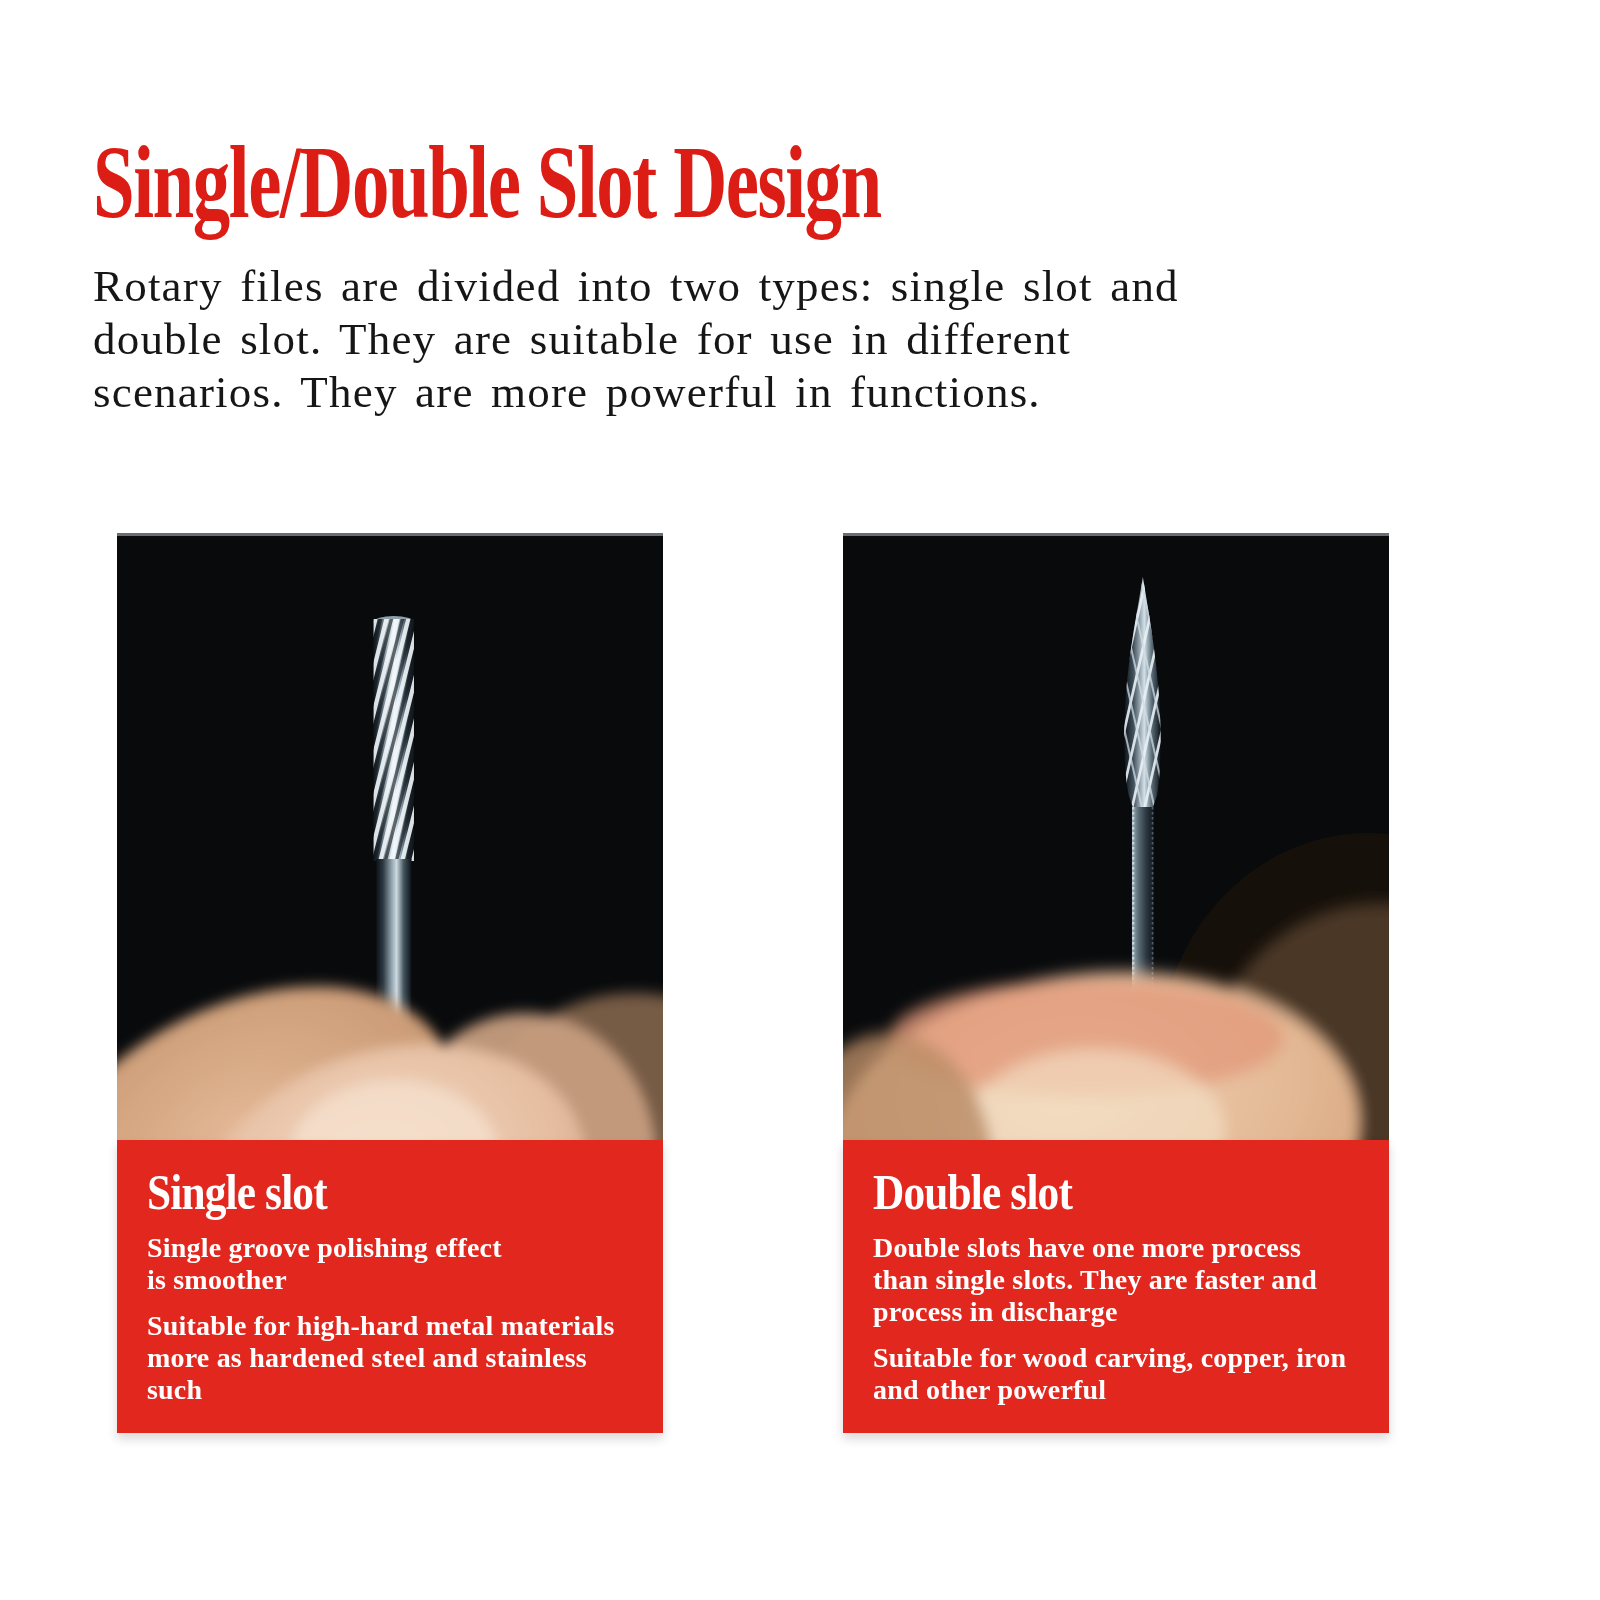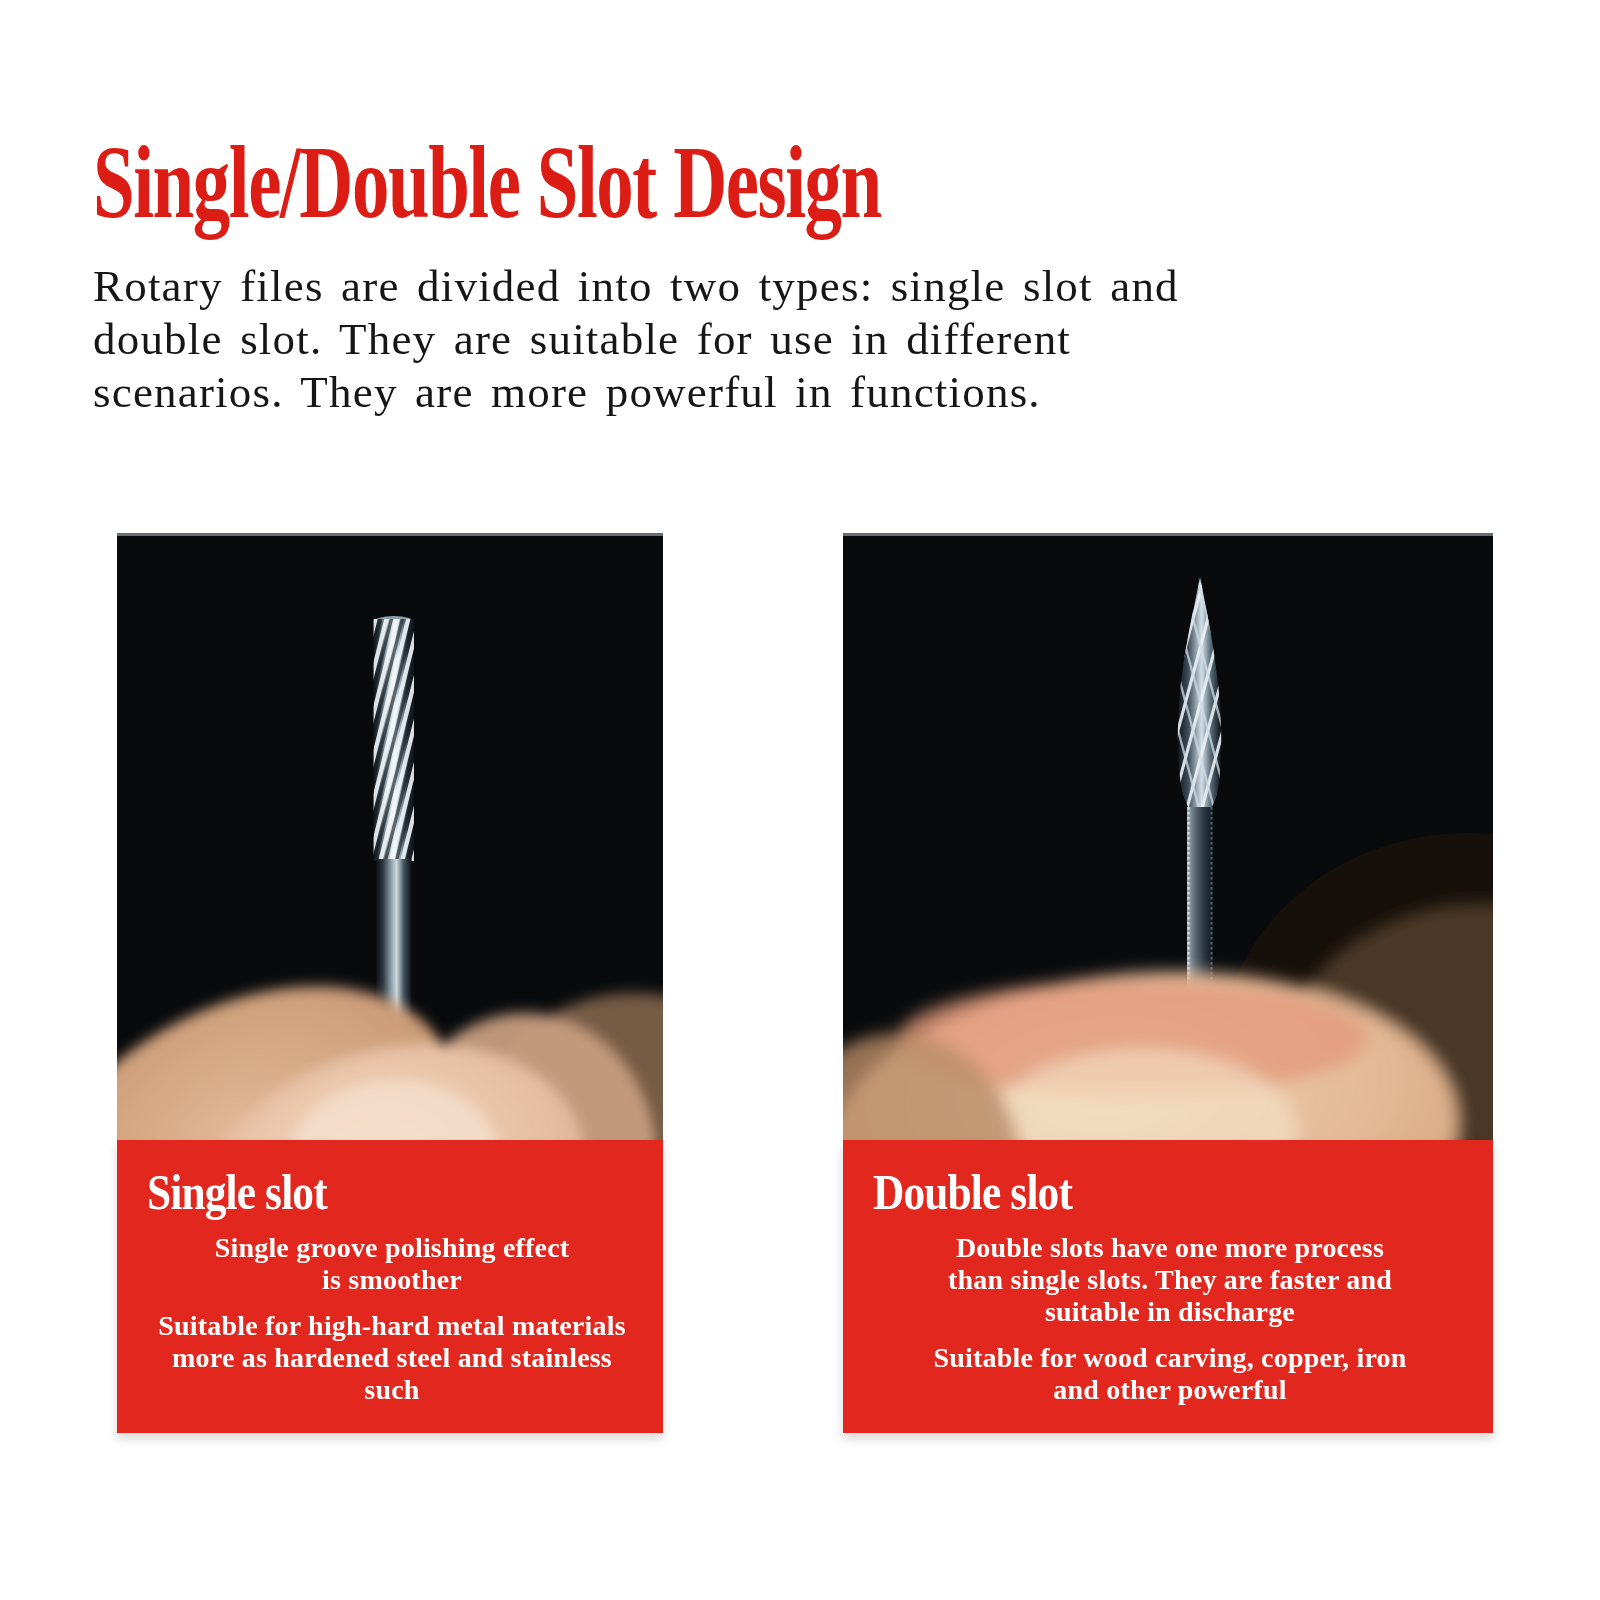--- a/index.html
+++ b/index.html
@@ -17,37 +17,37 @@
   
   .intro{
     position:absolute;left:93px;top:260px;
     color:#161616;font-size:45px;font-weight:400;
     letter-spacing:1.2px;word-spacing:5px;
   }
   .intro-line{line-height:53px;white-space:nowrap;}
   
   .card{position:absolute;top:533px;}
   .card.left{left:117px;width:546px;}
-  .card.right{left:843px;width:650px;}
+  .card.right{left:843px;width:546px;}
   .photo{
     position:relative;width:100%;height:607px;background:#080a0c;
     overflow:hidden;
   }
   .photo svg{display:block;width:100%;height:100%;}
   .panel{
     position:relative;width:100%;height:293px;background:#e2281e;
     box-sizing:border-box;padding:24px 26px 0 30px;
     box-shadow:0 6px 10px rgba(0,0,0,0.15);
   }
   .panel h2{
     margin:0 0 12px 0;color:#ffffff;
     font-size:51px;font-weight:800;line-height:56px;letter-spacing:-1px;
     transform:scaleX(0.85);transform-origin:left center;white-space:nowrap;
   }
-  .panel .para{margin:0 0 14px 0;text-align:center;}
+  .panel .para{margin:0 0 14px 0;}
   .panel .pline{
     color:#ffffff;font-size:28px;font-weight:700;line-height:32px;
     letter-spacing:0.2px;white-space:nowrap;
   }
 </style>
 </head>
 <body>
 
 <div class="page">
 
@@ -228,21 +228,21 @@
           <ellipse cx="55" cy="645" rx="125" ry="145" fill="#b98c66" opacity="0.8"></ellipse>
         </g>
       </svg>
     </div>
 
     <div class="panel">
       <h2>Double slot</h2>
       <div class="para">
         <div class="pline">Double slots have one more process</div>
         <div class="pline">than single slots. They are faster and</div>
-        <div class="pline">suitable in discharge</div>
+        <div class="pline">process in discharge</div>
       </div>
       <div class="para">
         <div class="pline">Suitable for wood carving, copper, iron</div>
         <div class="pline">and other powerful</div>
       </div>
     </div>
   </section>
 
 </div>
 

